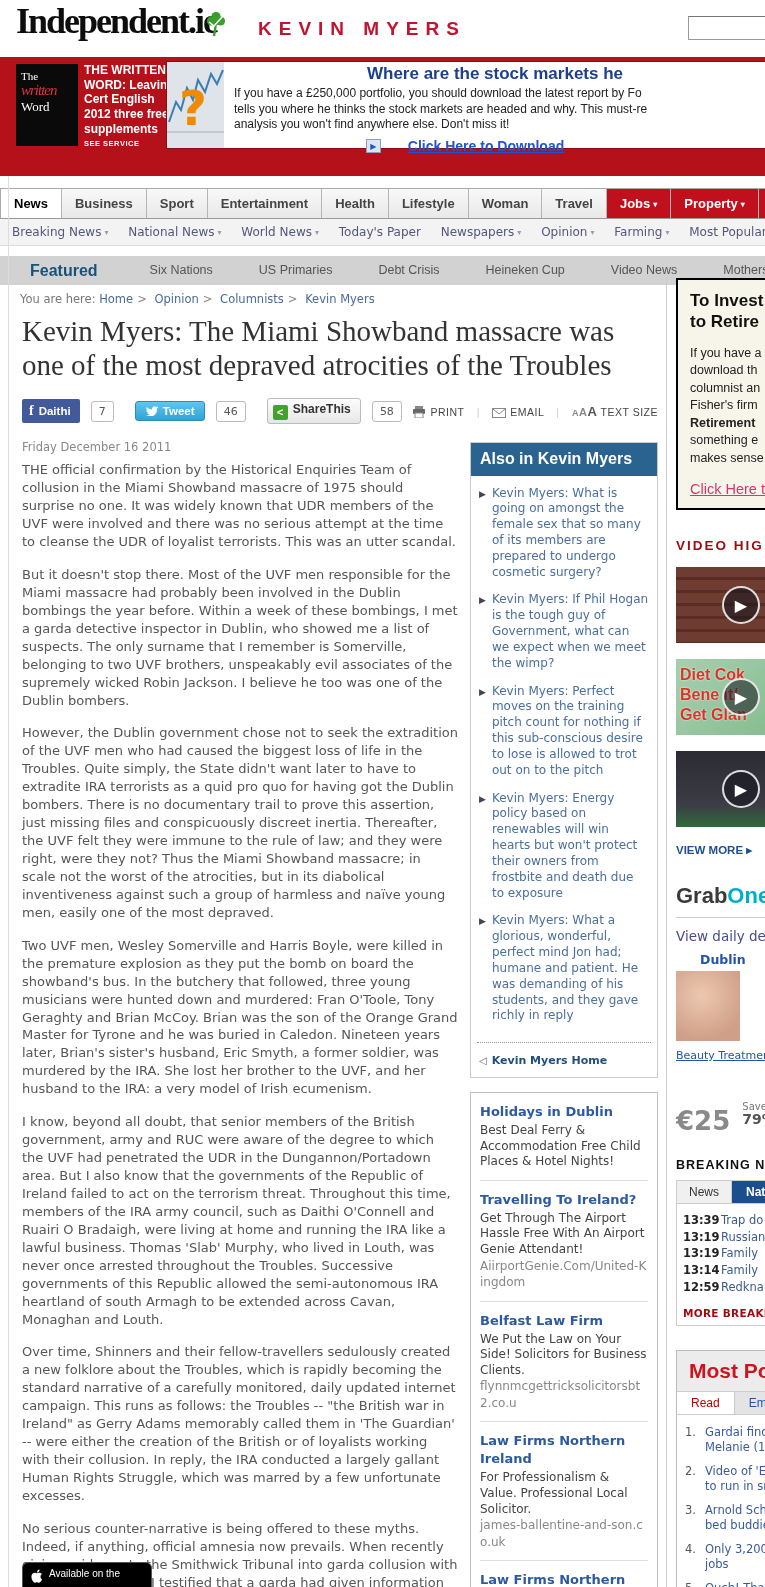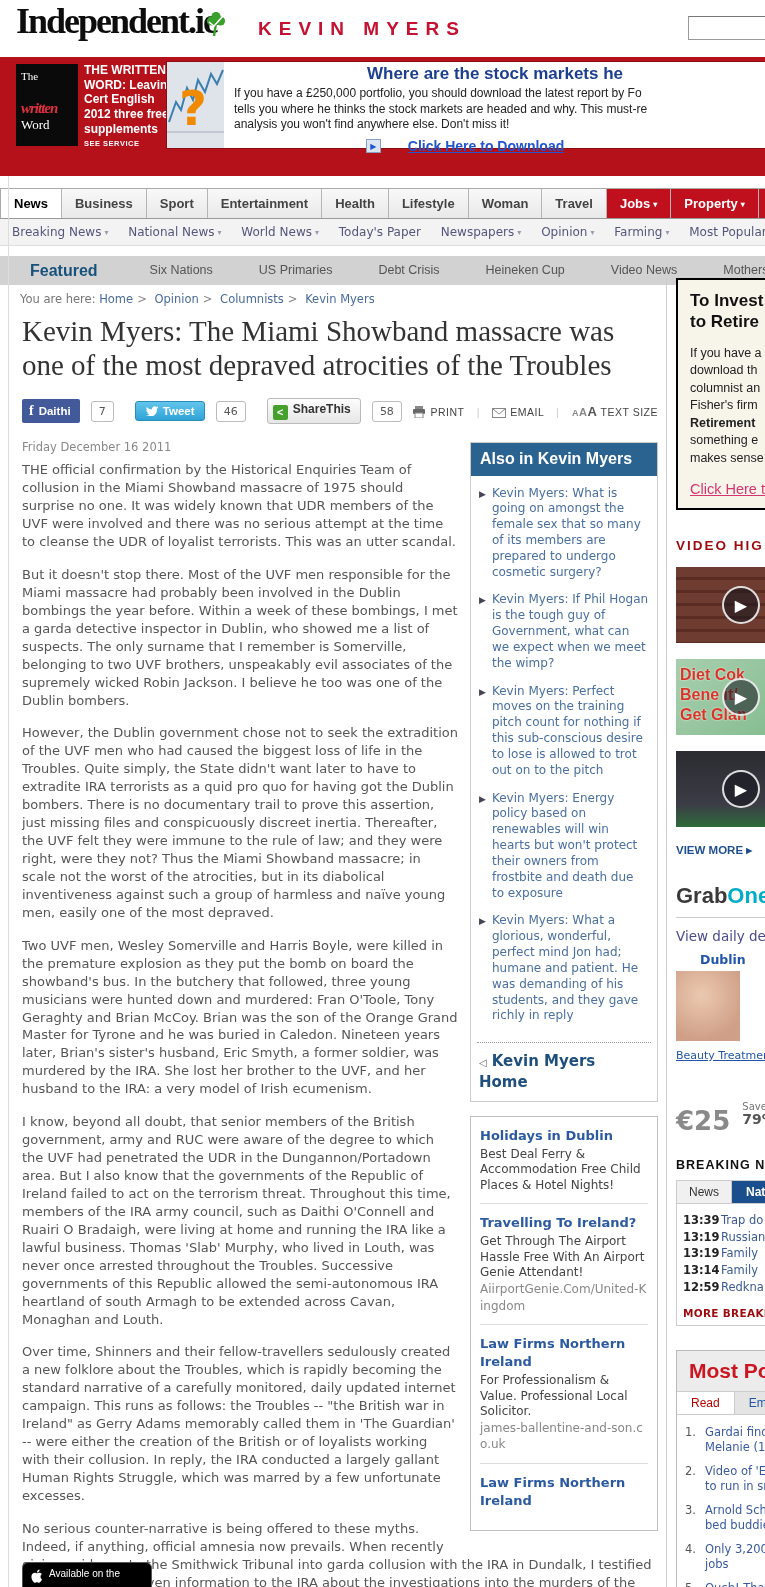--- a/index.html
+++ b/index.html
@@ -16,21 +16,21 @@
   .section-title { position:absolute; left:258px; top:18px; color:#c41230; font-weight:bold;
           font-size:19px; letter-spacing:7px; font-family:"Liberation Sans",sans-serif; }
   .search-input { position:absolute; left:688px; top:16px; width:150px; height:24px;
           border:1px solid #999; border-top-color:#777; padding:2px 6px; font-size:12px; }
 
   
   .adbanner { position:relative; height:119px; background:#b5111b; }
   .ww-logo { position:absolute; left:16px; top:7px; width:62px; height:82px; background:#0a0a0a;
           color:#fff; padding:6px 5px; font-family:"Liberation Serif",serif; }
   .ww-logo .l1 { font-size:11px; }
-  .ww-logo .l2 { color:#e03040; font-size:15px; font-style:italic; font-weight:bold; letter-spacing:-1px;margin-top:18px; }
+  .ww-logo .l2 { color:#e03040; font-size:15px; font-style:italic; font-weight:normal; letter-spacing:-1px; }
   .ww-logo .l3 { font-size:13px; }
   .ww-promo { position:absolute; left:84px; top:6px; width:95px; color:#fff; font-weight:bold;
           font-size:12px; line-height:1.22; font-family:"Liberation Sans",sans-serif; }
   .ww-cta { font-size:7.5px; margin-top:3px; letter-spacing:.5px; }
   .ad-panel { position:absolute; left:166px; top:4px; width:840px; height:88px; background:#fff;
           display:flex; border:1px solid #8a0d14; }
   .chart-thumb { position:relative; width:57px; height:86px; background:#dfe4ea; flex:none; overflow:hidden; }
   .chart-q { position:absolute; left:12px; top:18px; font-size:48px; font-weight:bold; color:#f08a00; }
   .ad-copy { padding:2px 8px 0 10px; width:780px; }
   .ad-headline { text-align:center; color:#1d3f8f; font-weight:bold; font-size:17px;
@@ -102,21 +102,21 @@
   
   .kmsidebar { float:right; width:188px; margin:2px 0 12px 12px; }
   .alsoin { border:1px solid #ccc; background:#fff; }
   .alsoin-h { background:#2a6290; color:#fff; font-weight:bold; font-size:16px; padding:5px 9px;
           font-family:"Liberation Sans",sans-serif; }
   .alsoin-list { padding:10px 8px 4px 8px; }
   .alsoin-item { display:flex; margin-bottom:12px; }
   .tri { color:#445; font-size:9px; margin:2px 6px 0 0; flex:none; }
   .alsoin-item a { color:#4a6fa0; font-size:12px; line-height:1.32; text-decoration:none; }
   .alsoin-foot { border-top:1px dotted #999; margin:2px 6px 0; padding:8px 2px; }
-  .alsoin-foot a { color:#1f4f7c; font-weight:bold; font-size:15px; text-decoration:none;text-align:center; }
+  .alsoin-foot a { color:#1f4f7c; font-weight:bold; font-size:11px; text-decoration:none;text-align:center; }
   .ltri { color:#667; font-size:10px; margin-right:5px; }
   .gads { border:1px solid #c0c0c0; margin-top:14px; padding:10px 9px 8px; }
   .gad { padding:0 0 10px; margin-bottom:10px; border-bottom:1px solid #ddd; }
   .gad:last-of-type { border-bottom:none; margin-bottom:0; }
   .gad-t { color:#2c5aa0; font-weight:bold; font-size:13px; margin-bottom:2px; }
   .gad-b { color:#444; font-size:12px; line-height:1.3; }
   .gad-u { color:#888; font-size:12px; word-break:break-all; }
 
   
   .rightcol { position:absolute; left:666px; top:278px; width:330px; border-left:1px solid #ccc;
@@ -338,20 +338,25 @@
           <div class="gad">
             <div class="gad-t">Holidays in Dublin</div>
             <div class="gad-b">Best Deal Ferry &amp; Accommodation Free Child Places &amp; Hotel Nights!</div>
           </div>
           <div class="gad">
             <div class="gad-t">Travelling To Ireland?</div>
             <div class="gad-b">Get Through The Airport Hassle Free With An Airport Genie Attendant!</div>
             <div class="gad-u">AiirportGenie.Com/United-Kingdom</div>
           </div>
           <div class="gad">
+            <div class="gad-t">Belfast Law Firm</div>
+            <div class="gad-b">We Put the Law on Your Side! Solicitors for Business Clients.</div>
+            <div class="gad-u">flynnmcgettricksolicitorsbt2.co.u</div>
+          </div>
+          <div class="gad">
             <div class="gad-t">Law Firms Northern Ireland</div>
             <div class="gad-b">For Professionalism &amp; Value. Professional Local Solicitor.</div>
             <div class="gad-u">james-ballentine-and-son.co.uk</div>
           </div>
           <div class="gad">
             <div class="gad-t">Law Firms Northern Ireland</div>
 
           </div>
 
         </div>

